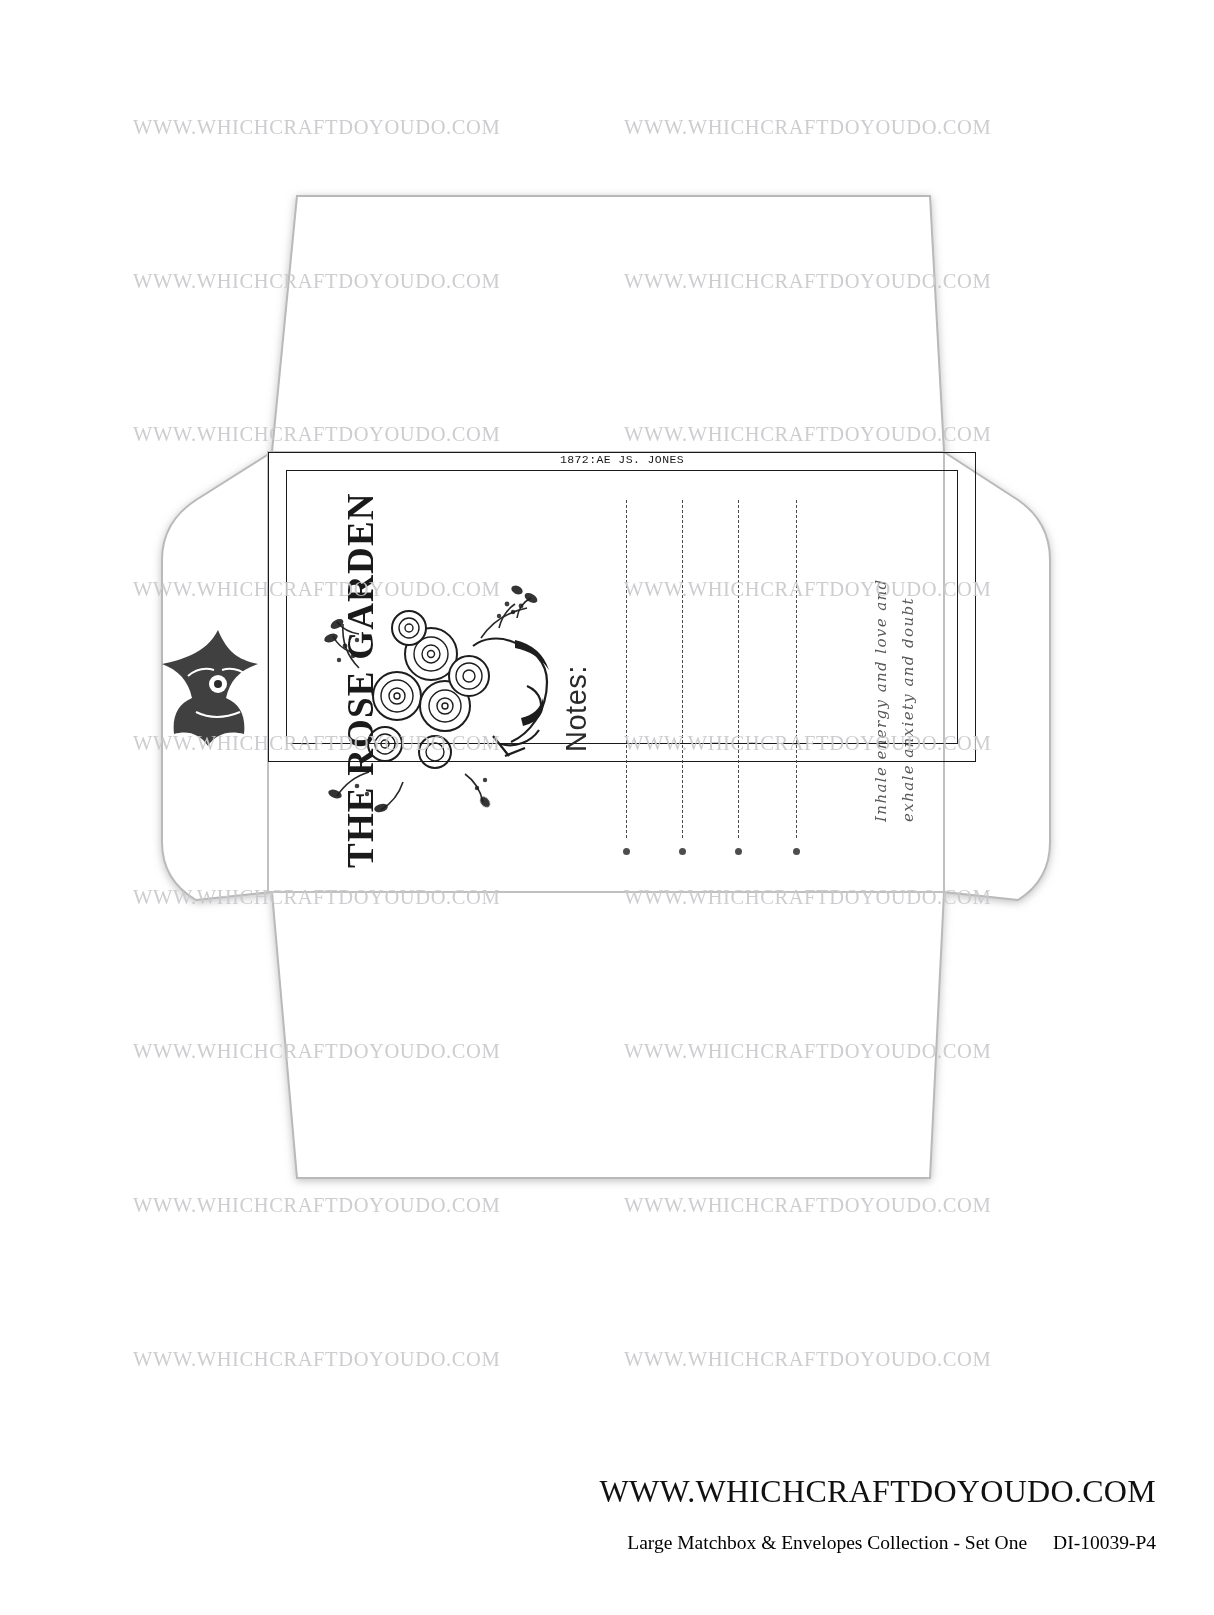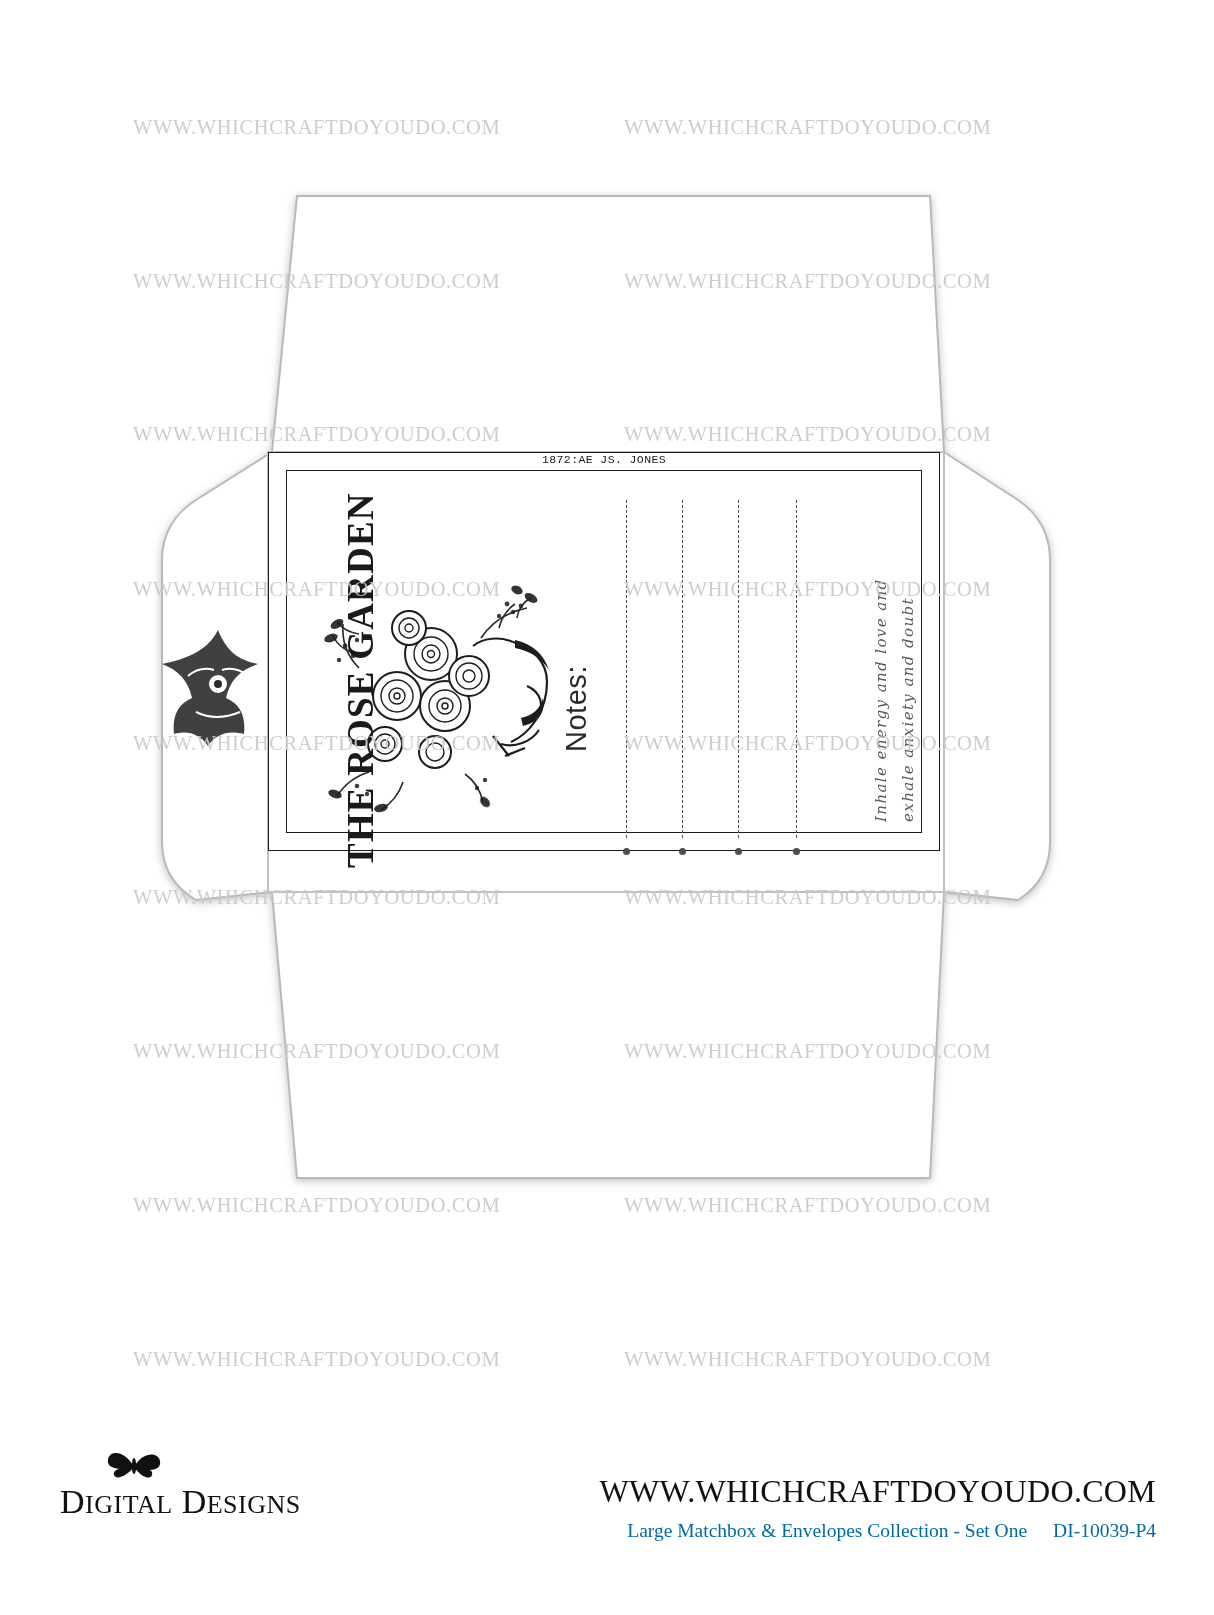--- a/index.html
+++ b/index.html
@@ -42,22 +42,23 @@
     z-index: 10;
   }
   #envelope-svg { display: block; }
 
   
   #panel {
     position: absolute;
     left: 268px;
     top: 452px;
     width: 672px;
-    height: 399px;
+    height: 310px;
     z-index: 20;
+    padding-left: 36px;
   }
   .panel-border-outer {
     position: absolute;
     inset: 0;
     border: 1.6px solid #1a1a1a;
   }
   .panel-border-inner {
     position: absolute;
     left: 18px;
     top: 18px;
@@ -185,24 +186,24 @@
   }
   #footer-url {
     font-family: "Liberation Serif", serif;
     font-size: 31px;
     color: #111;
     letter-spacing: 0.3px;
     white-space: nowrap;
   }
   #footer-url .sc { font-size: 32px; }
   #footer-sub {
-    margin-top: 10px;
+    margin-top: 22px;
     font-family: "Liberation Serif", serif;
     font-size: 19.5px;
-    color: #0369a1;
+    color: #000000;
     white-space: nowrap;
   }
   #footer-sub .code { margin-left: 26px; }
 </style>
 </head>
 <body>
 
 <div id="watermark-layer">
     <div class="wm" style="left: 133px; top: 116px;">WWW.WHICHCRAFTDOYOUDO.COM</div>
     <div class="wm" style="left: 624px; top: 116px;">WWW.WHICHCRAFTDOYOUDO.COM</div>
@@ -357,35 +358,20 @@
   <div class="note-dot" style="left:467px;"></div>
   <div class="note-dot" style="left:525px;"></div>
 
   <div id="quote">
     <div class="qline">Inhale energy and love and</div>
     <div class="qline">exhale anxiety and doubt</div>
   </div>
 </div>
 
 <div id="footer">
-  <div id="footer-logo">
-    <svg width="60" height="34" viewBox="0 0 60 34" style="position:absolute;left:44px;top:-34px;">
-      <g fill="#111">
-        <path d="M30 18 C 22 2 6 0 4 10 C 2 20 16 22 30 18 Z"></path>
-        <path d="M30 18 C 38 3 54 2 56 12 C 58 22 44 23 30 18 Z"></path>
-        <path d="M30 18 C 24 26 12 32 10 26 C 8 20 20 18 30 18 Z"></path>
-        <path d="M30 18 C 36 27 46 32 48 26 C 50 20 40 18 30 18 Z"></path>
-        <ellipse cx="30" cy="17" rx="2.2" ry="8"></ellipse>
-      </g>
-    </svg>
-    <div class="logo-text">
-      <span>D</span><span class="sc">IGITAL</span>
-      <span>D</span><span class="sc">ESIGNS</span>
-    </div>
-  </div>
 
   <div id="footer-right">
     <div id="footer-url"><span>W</span><span class="sc">WW.WHICHCRAFTDOYOUDO.COM</span></div>
     <div id="footer-sub">
       <span>Large Matchbox &amp; Envelopes Collection - Set One</span><span class="code">DI-10039-P4</span>
     </div>
   </div>
 </div>
 
 </body></html>

